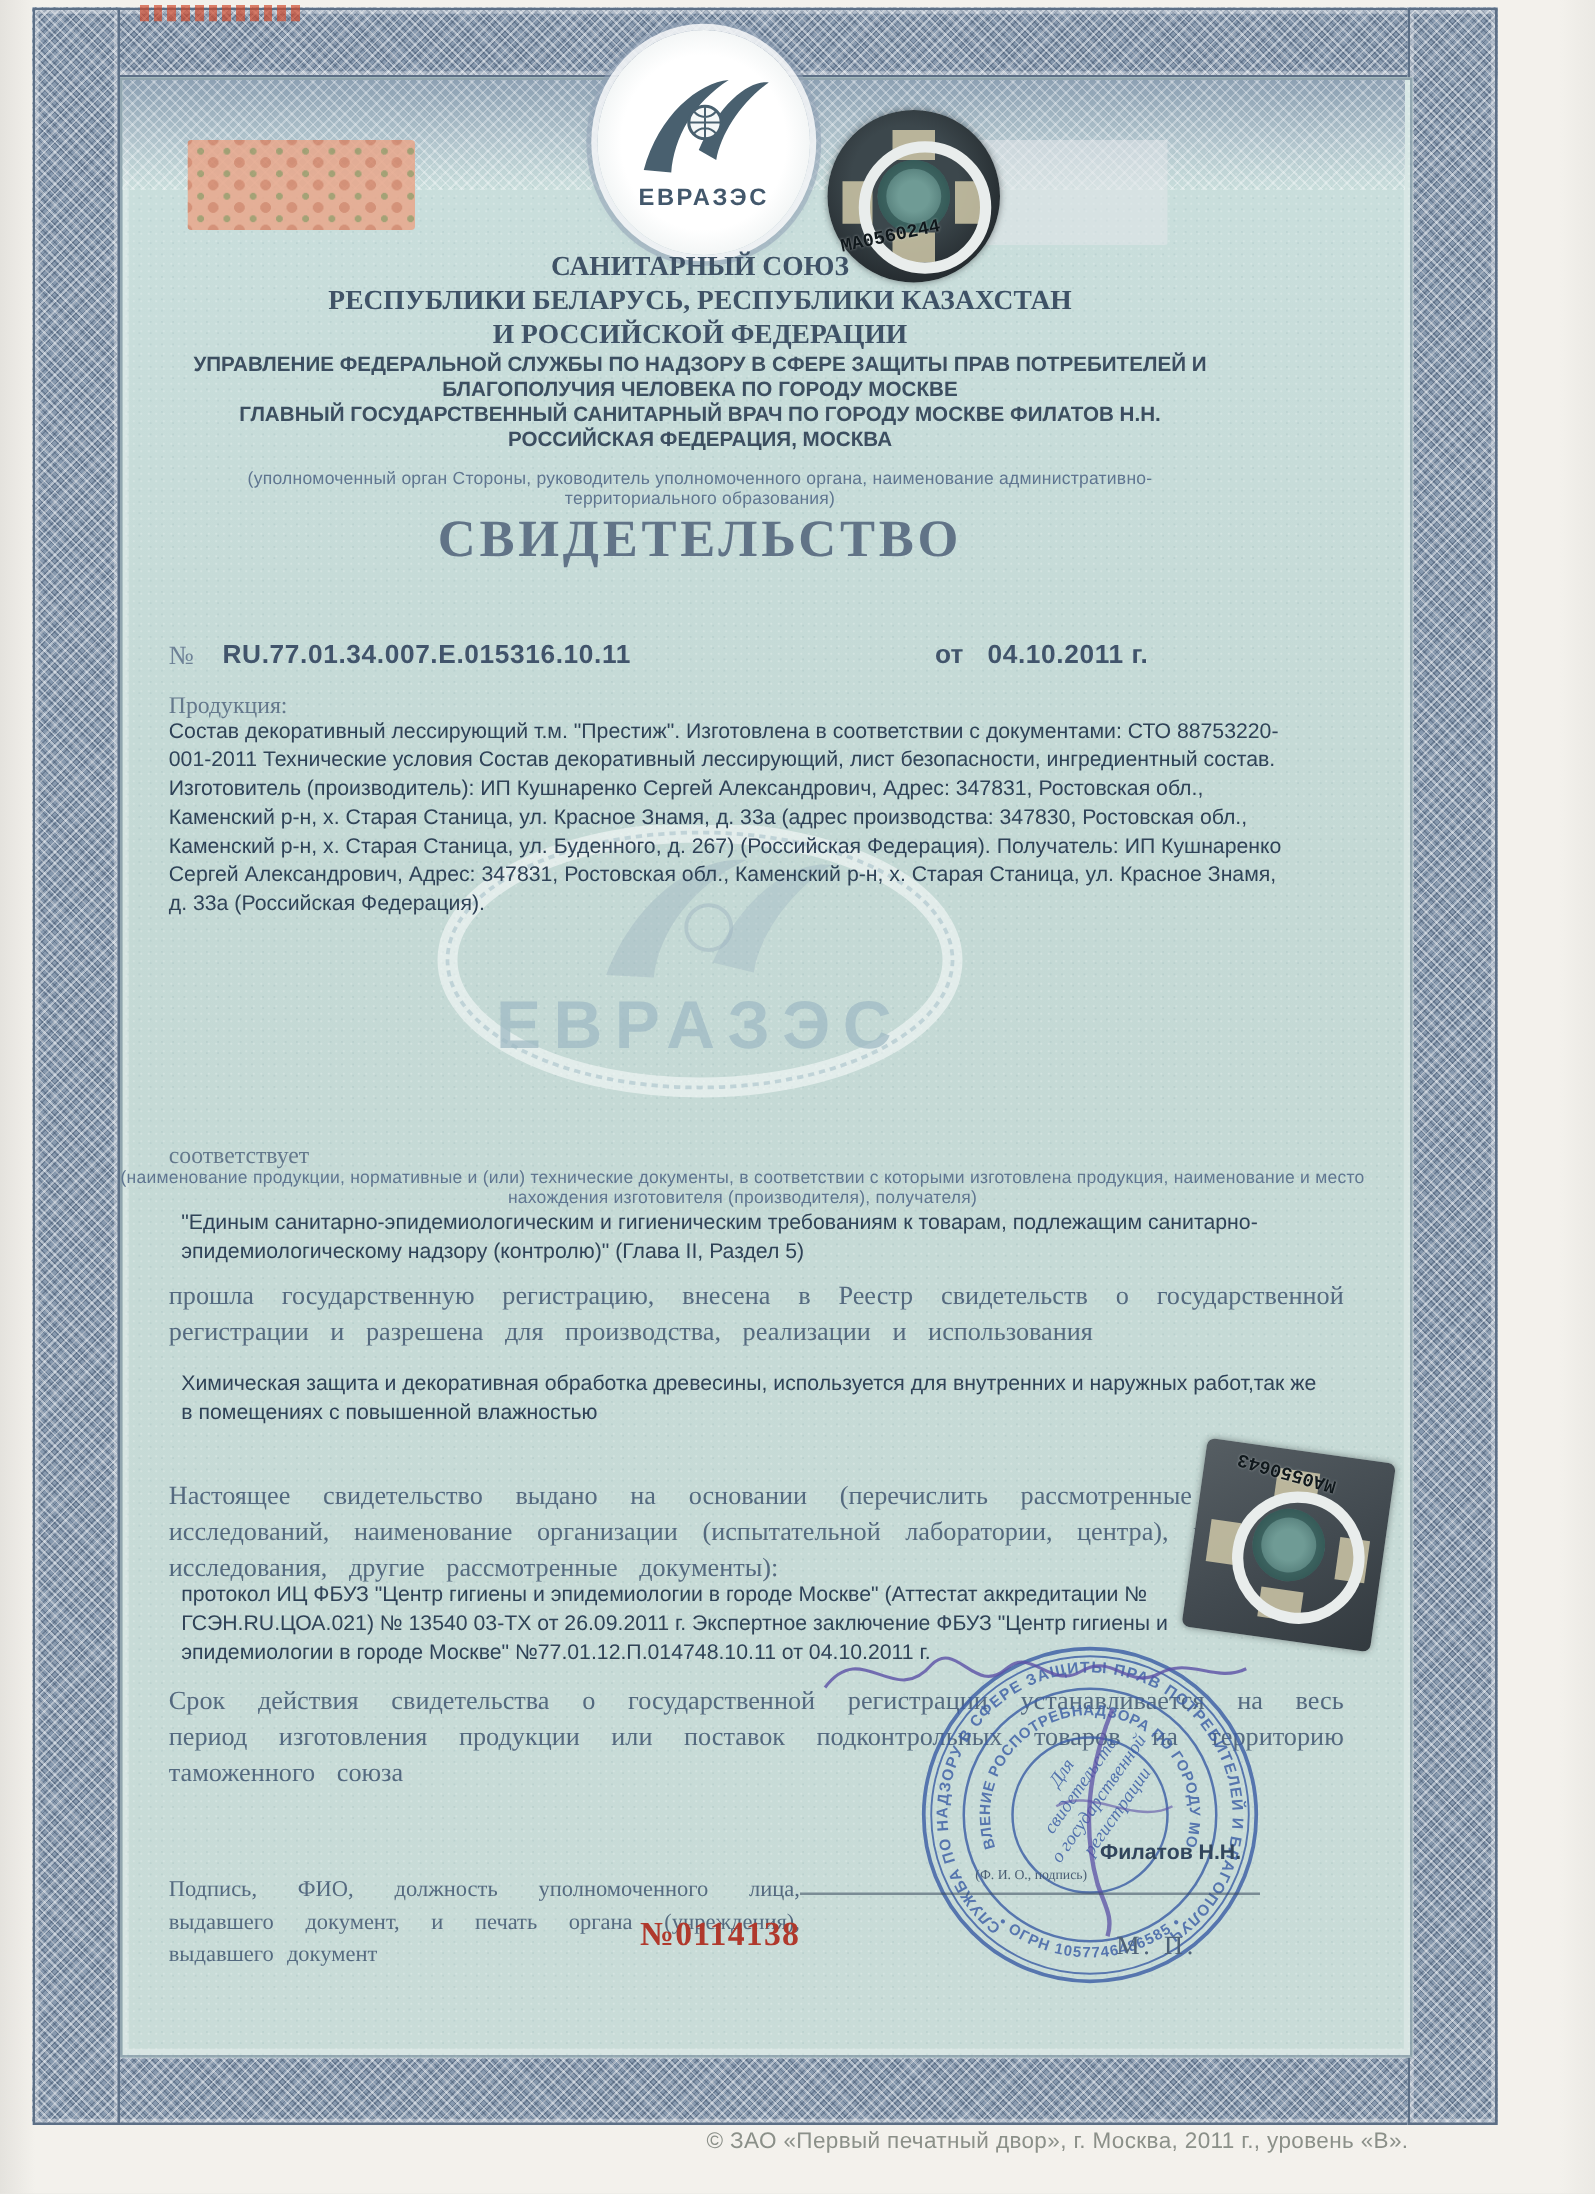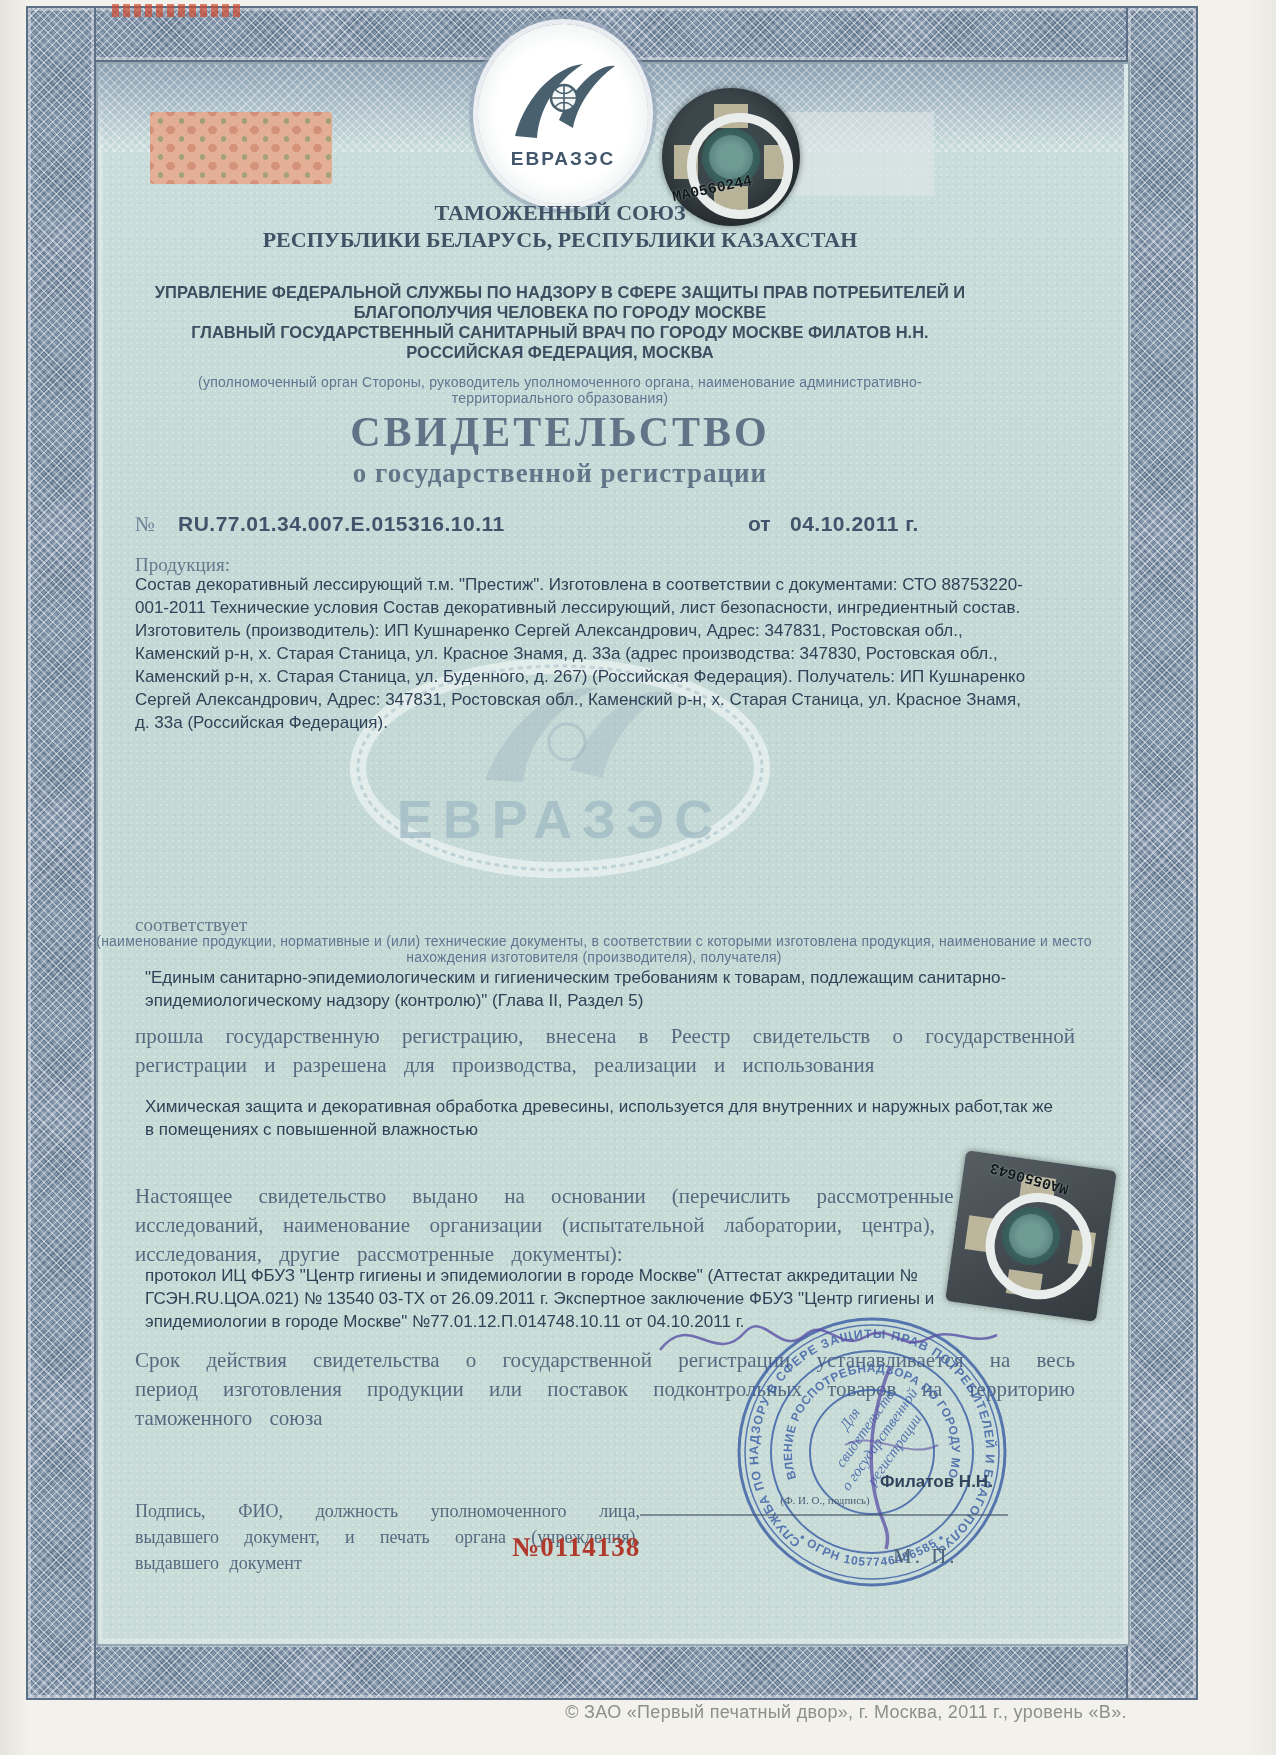--- a/index.html
+++ b/index.html
@@ -188,30 +188,30 @@
   <div class="holo-round">
     <div class="holo-sq1"></div>
     <div class="holo-sq2"></div>
     <div class="holo-sq3"></div>
     <div class="holo-sq4"></div>
     <div class="holo-ring"></div>
     <div class="holo-core"></div>
     <span class="holo-num">МА0560244</span>
   </div>
 
-  <div class="hdr-serif" style="top:200px; font-size:22px;">ТАМОЖЕННЫЙ СОЮЗ</div>
+  <div class="hdr-serif" style="top:200px; font-size:22px;">САНИТАРНЫЙ СОЮЗ</div>
   <div class="hdr-serif" style="top:227px; font-size:22px;">РЕСПУБЛИКИ БЕЛАРУСЬ, РЕСПУБЛИКИ КАЗАХСТАН</div>
+  <div class="hdr-serif" style="top:254px; font-size:22px;">И РОССИЙСКОЙ ФЕДЕРАЦИИ</div>
   <div class="hdr-sans" style="top:283px; font-size:16.5px;">УПРАВЛЕНИЕ ФЕДЕРАЛЬНОЙ СЛУЖБЫ ПО НАДЗОРУ В СФЕРЕ ЗАЩИТЫ ПРАВ ПОТРЕБИТЕЛЕЙ И</div>
   <div class="hdr-sans" style="top:303px; font-size:16.5px;">БЛАГОПОЛУЧИЯ ЧЕЛОВЕКА ПО ГОРОДУ МОСКВЕ</div>
   <div class="hdr-sans" style="top:323px; font-size:16.5px;">ГЛАВНЫЙ ГОСУДАРСТВЕННЫЙ САНИТАРНЫЙ ВРАЧ ПО ГОРОДУ МОСКВЕ ФИЛАТОВ Н.Н.</div>
   <div class="hdr-sans" style="top:343px; font-size:16.5px;">РОССИЙСКАЯ ФЕДЕРАЦИЯ, МОСКВА</div>
   <div class="caption" style="left:160px; top:374px; width:800px;">(уполномоченный орган Стороны, руководитель уполномоченного органа, наименование административно-территориального образования)</div>
 
   <div class="title">СВИДЕТЕЛЬСТВО</div>
-  <div class="subtitle">о государственной регистрации</div>
 
   <div class="numrow no-sign">№</div>
   <div class="numrow no-value">RU.77.01.34.007.Е.015316.10.11</div>
   <div class="numrow ot-label">от</div>
   <div class="numrow date-value">04.10.2011 г.</div>
 
   <div class="serif-label" style="left:135px; top:554px;">Продукция:</div>
   <div class="body-sans" style="left:135px; top:573px; width:895px;">Состав декоративный лессирующий т.м. "Престиж". Изготовлена в соответствии с документами: СТО 88753220-001-2011 Технические условия Состав декоративный лессирующий, лист безопасности, ингредиентный состав. Изготовитель (производитель): ИП Кушнаренко Сергей Александрович, Адрес: 347831, Ростовская обл., Каменский р-н, х. Старая Станица, ул. Красное Знамя, д. 33а (адрес производства: 347830, Ростовская обл., Каменский р-н, х. Старая Станица, ул. Буденного, д. 267) (Российская Федерация).  Получатель: ИП Кушнаренко Сергей Александрович, Адрес: 347831, Ростовская обл., Каменский р-н, х. Старая Станица, ул. Красное Знамя, д. 33а (Российская Федерация).</div>
 
   <div class="caption" style="left:94px; top:933px; width:1000px; font-size:14px;">(наименование продукции, нормативные и (или) технические документы, в соответствии с которыми изготовлена продукция, наименование и место нахождения изготовителя (производителя), получателя)</div>

